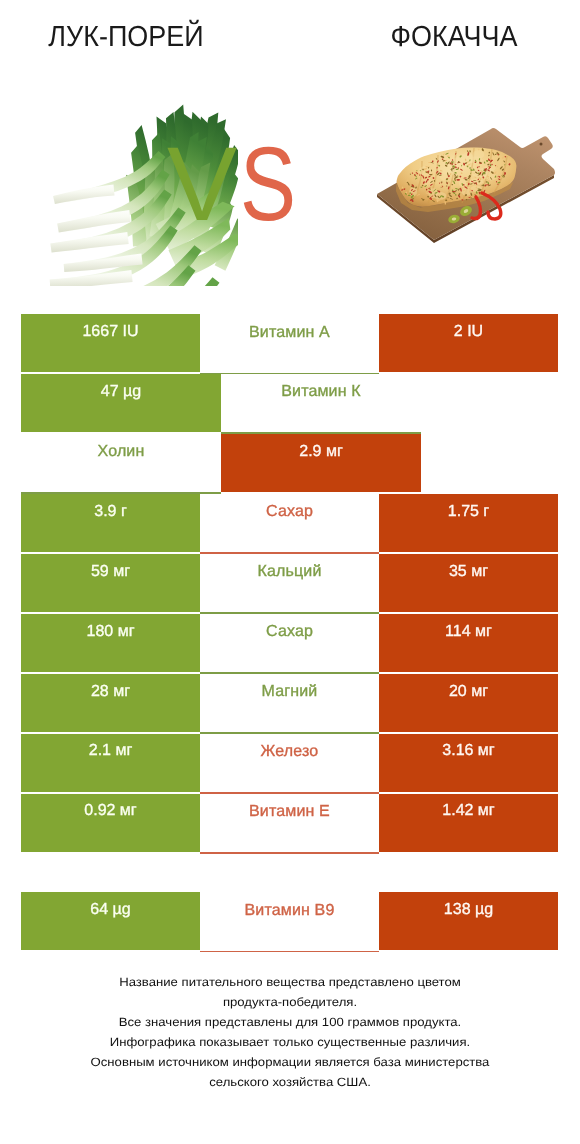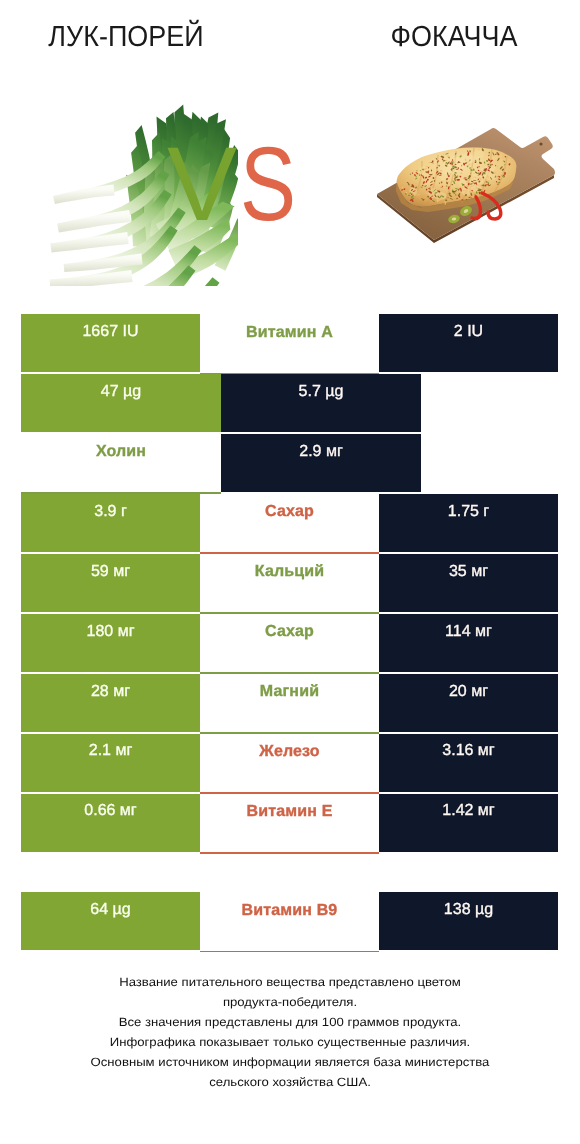--- a/index.html
+++ b/index.html
@@ -13,22 +13,22 @@
   .vs span{display:inline-block;}
   .vs .v{color:#78A32F;transform:scaleX(1.0);}
   .vs .s{color:#E0664A;transform:scaleX(0.80);margin-left:-4px;}
   .leekwrap{position:absolute;left:48px;top:86px;width:190px;height:200px;}
   .focwrap{position:absolute;left:370px;top:125px;width:195px;height:125px;}
   .tbl{position:absolute;left:21px;top:314px;width:537px;}
   .row{display:flex;height:58.2px;margin-bottom:1.8px;}
   .row:last-child{margin-bottom:0;margin-top:40px;}
   .c{display:flex;align-items:center;justify-content:center;width:200px;box-sizing:border-box;padding-bottom:23px;}
   .cl{background:#82A633;color:#FBFFF1;font-size:16px;font-weight:400;-webkit-text-stroke:0.35px #FBFFF1;}
-  .cr{background:#0f172a;color:#FFF8F3;font-size:16px;font-weight:400;-webkit-text-stroke:0.35px #FFF8F3;}
-  .cm{background:#fff;font-size:16px;font-weight:700;height:60px;margin-top:0;position:relative;letter-spacing:0.15px;}
+  .cr{background:#c2410c;color:#FFF8F3;font-size:16px;font-weight:400;-webkit-text-stroke:0.35px #FFF8F3;}
+  .cm{background:#fff;font-size:16px;font-weight:400;height:60px;margin-top:0;position:relative;letter-spacing:0.15px;}
   .cm::after{content:"";position:absolute;left:0;right:0;bottom:0;height:1.5px;background:currentColor;}
   .row:last-child .cm::after{display:none;}
   .row:last-child .cm.lastline::after{display:block;}
   .g{color:#7E9D47;-webkit-text-stroke:0.35px #7E9D47;}
   .o{color:#CF6346;-webkit-text-stroke:0.35px #CF6346;}
   .foot{position:absolute;left:0;top:973px;width:580px;text-align:center;font-size:12px;color:#111111;line-height:19.95px;}
   .foot div{transform:scaleX(1.095);}
 </style>
 </head>
 <body>
@@ -546,21 +546,21 @@
   </div>
 
   <div class="tbl">
       <div class="row">
         <div class="c cl">1667 IU</div>
         <div class="c cm g first">Витамин А</div>
         <div class="c cr">2 IU</div>
       </div>
       <div class="row">
         <div class="c cl">47 µg</div>
-        <div class="c cr">5.7 µg</div>
+        <div class="c cm g">Витамин К</div>
       </div>
       <div class="row">
         <div class="c cm g">Холин</div>
         <div class="c cr">2.9 мг</div>
       </div>
       <div class="row">
         <div class="c cl">3.9 г</div>
         <div class="c cm o">Сахар</div>
         <div class="c cr">1.75 г</div>
       </div>
@@ -578,21 +578,21 @@
         <div class="c cl">28 мг</div>
         <div class="c cm g">Магний</div>
         <div class="c cr">20 мг</div>
       </div>
       <div class="row">
         <div class="c cl">2.1 мг</div>
         <div class="c cm o">Железо</div>
         <div class="c cr">3.16 мг</div>
       </div>
       <div class="row">
-        <div class="c cl">0.66 мг</div>
+        <div class="c cl">0.92 мг</div>
         <div class="c cm o">Витамин Е</div>
         <div class="c cr">1.42 мг</div>
       </div>
       <div class="row">
         <div class="c cl">64 µg</div>
         <div class="c cm o lastline">Витамин В9</div>
         <div class="c cr">138 µg</div>
       </div>
     </div>
   <div class="foot">

